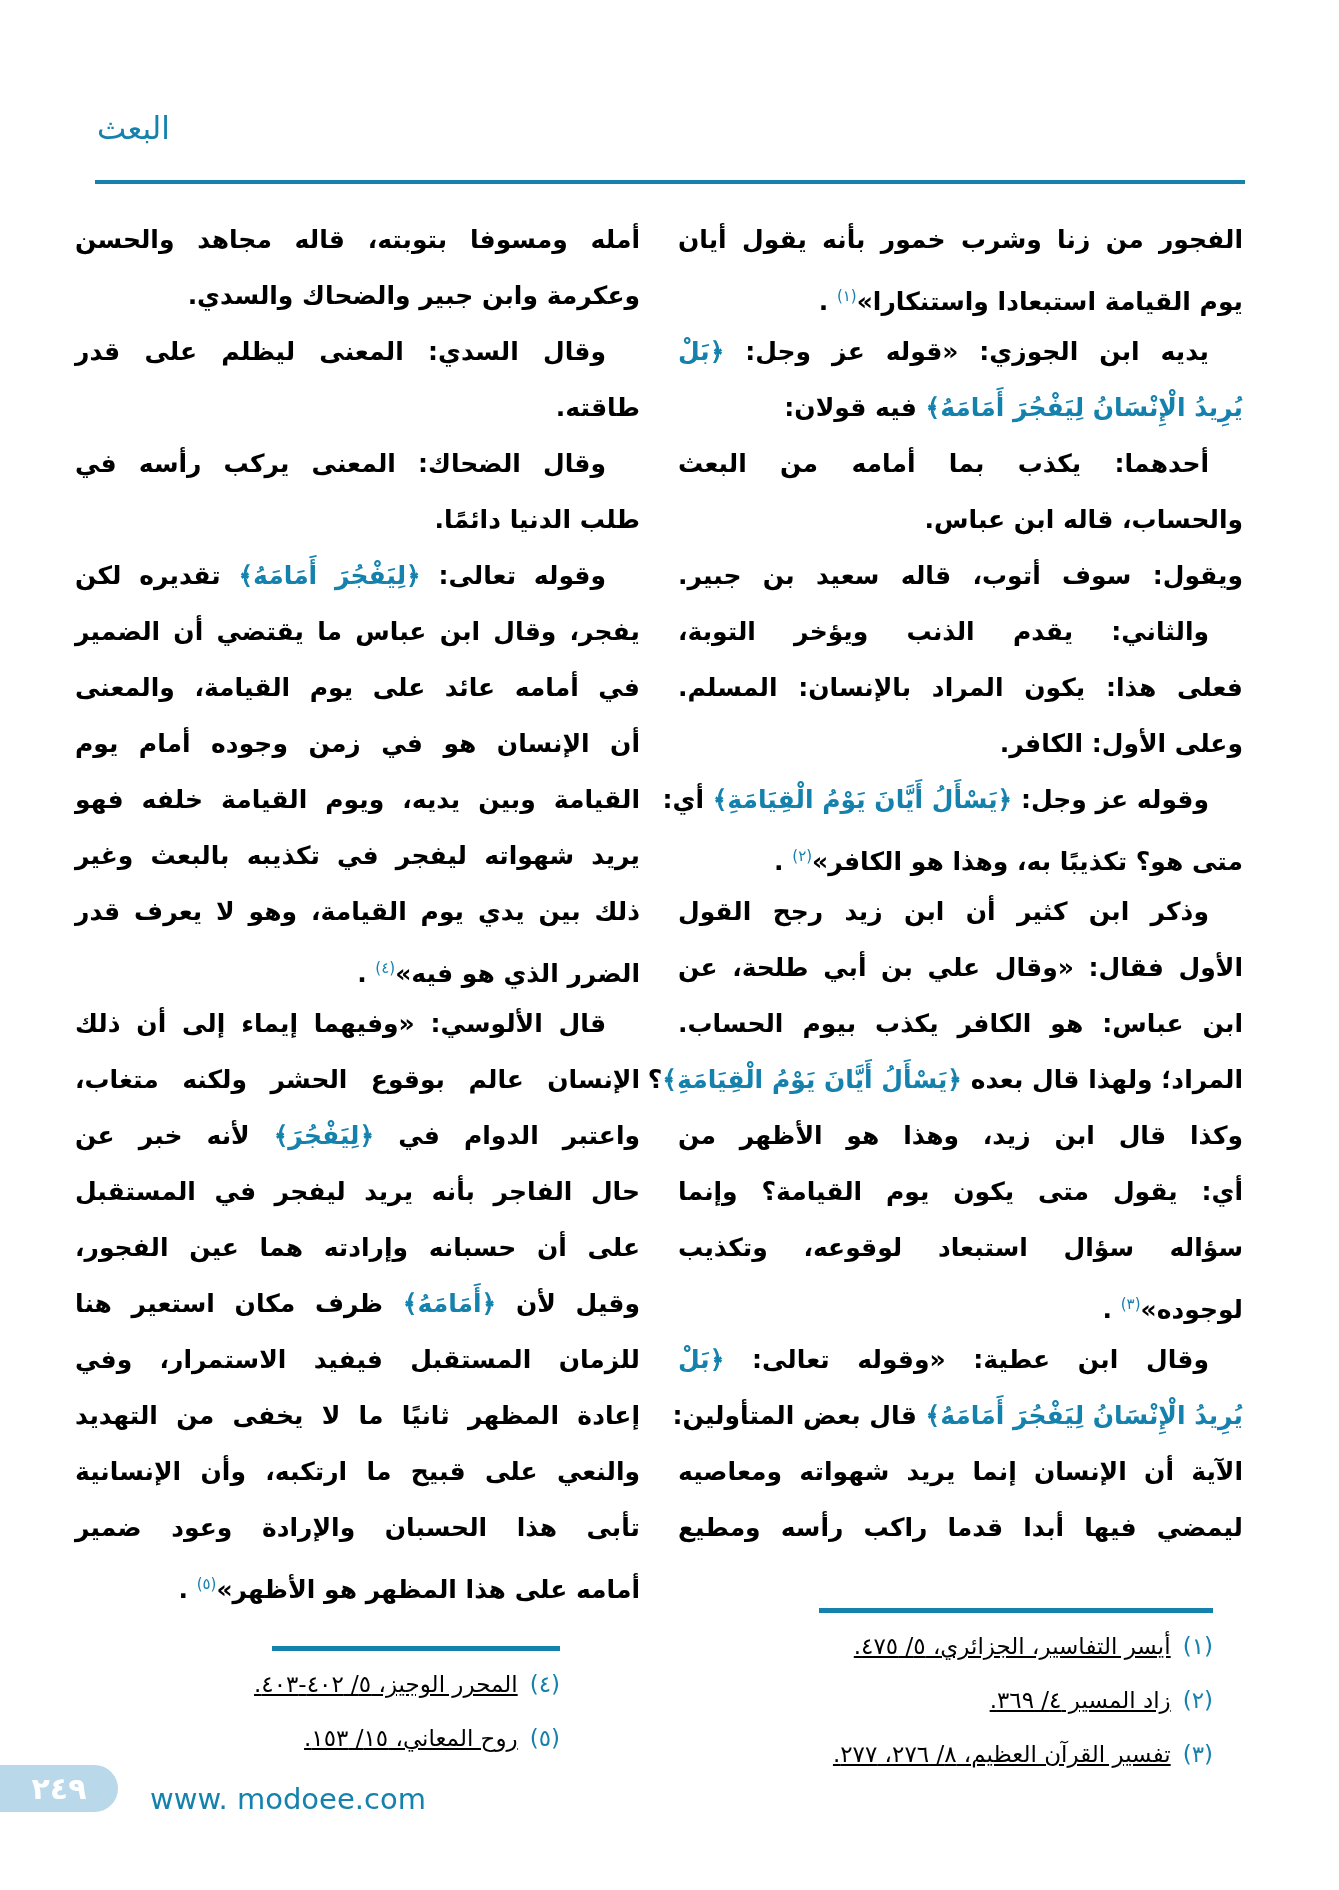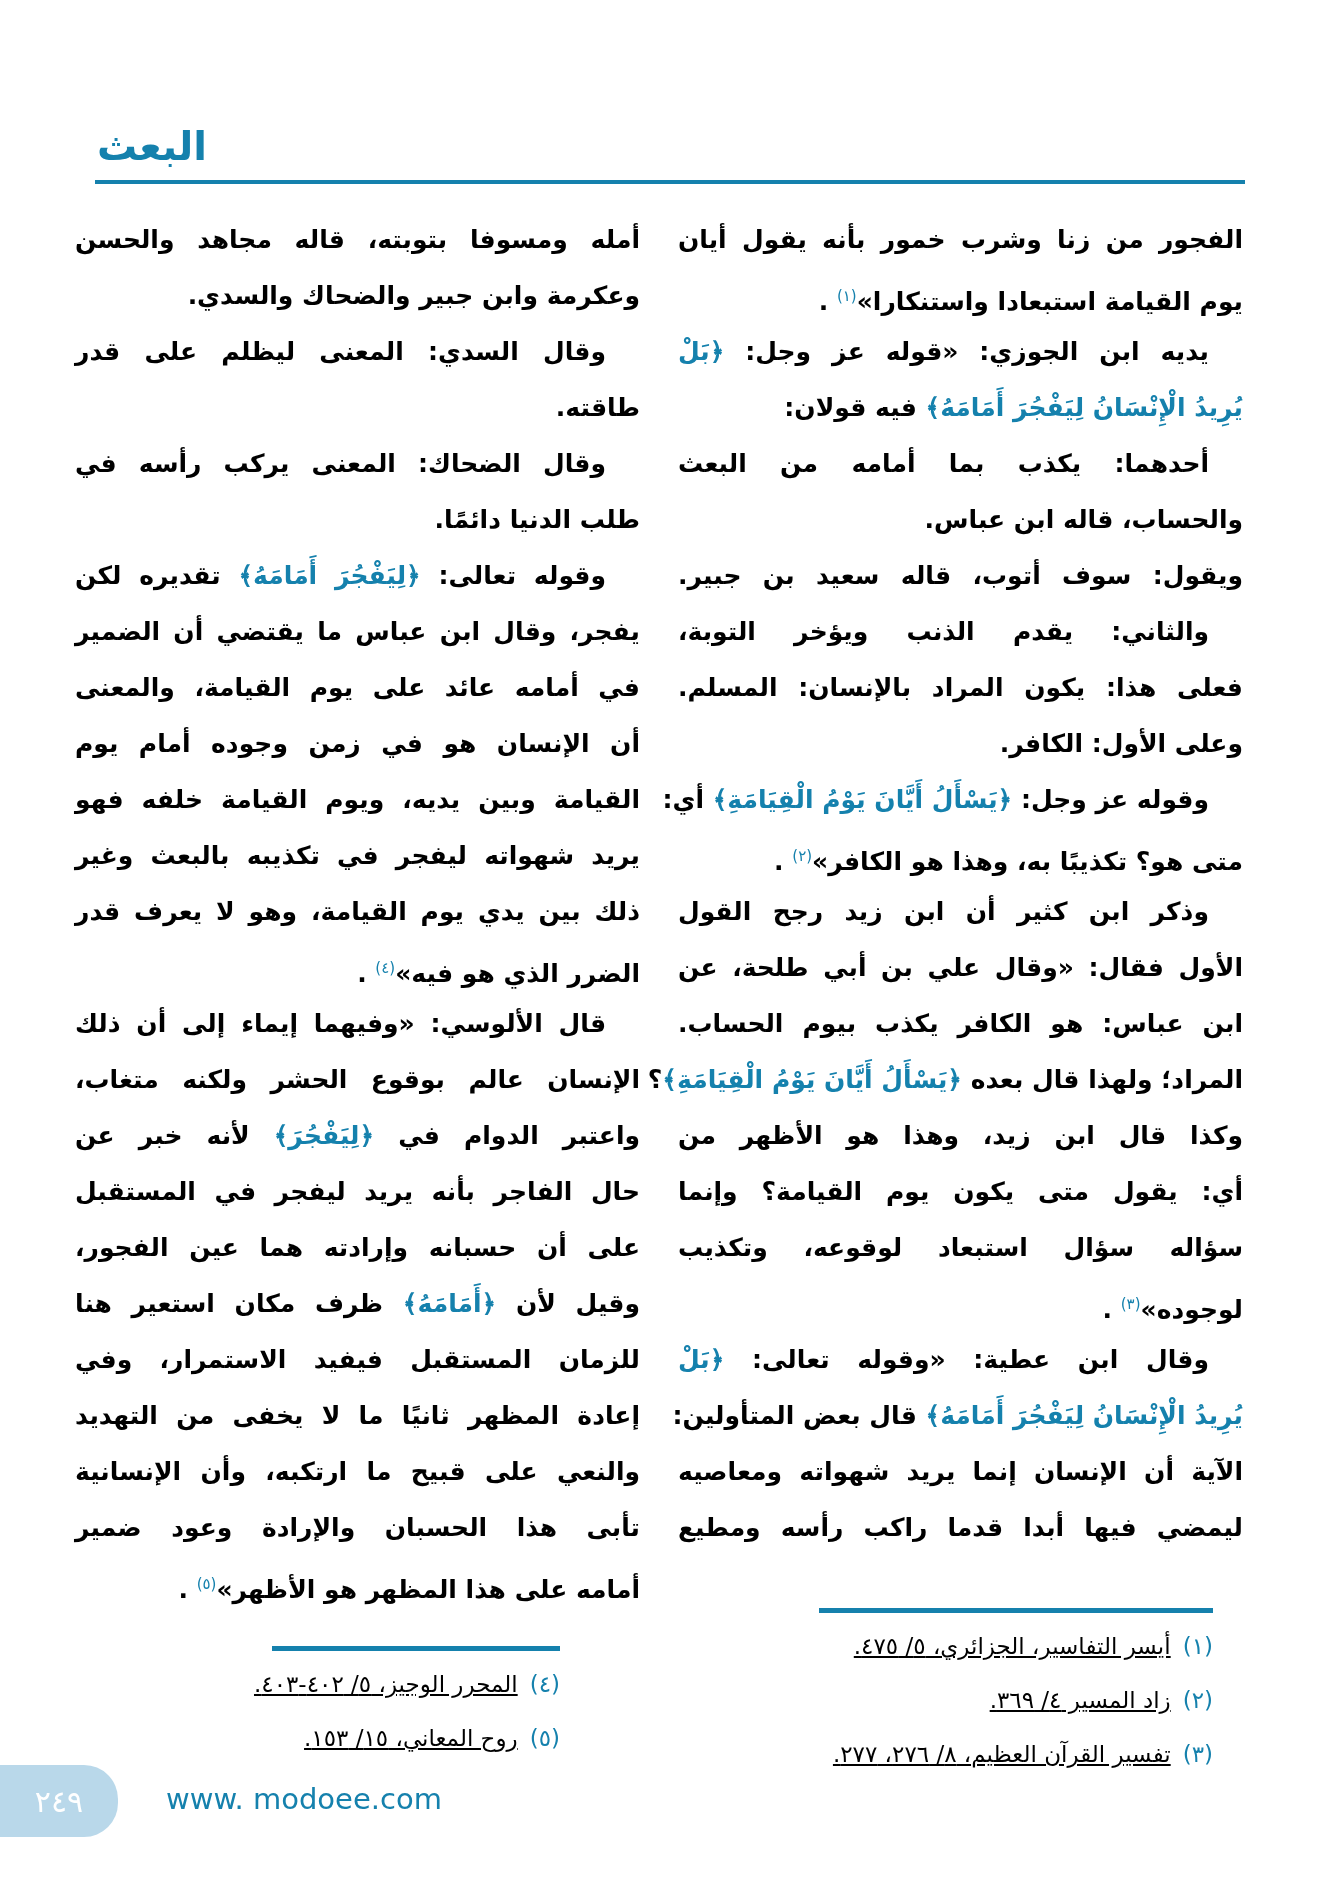--- a/index.html
+++ b/index.html
@@ -12,22 +12,22 @@
     position:relative;
     width:1339px;height:1890px;
     background:#ffffff;
     font-family:"DejaVu Sans", sans-serif;
     color:var(--ink);
     overflow:hidden;
     direction:rtl;
   }
   
   .title{
-    position:absolute;left:97px;top:122px;
-    font-size:40px;line-height:1.2;font-weight:700;
+    position:absolute;left:97px;top:110px;
+    font-size:31px;line-height:1.2;font-weight:400;
     color:var(--accent);
     direction:rtl;
   }
   .header-rule{
     position:absolute;left:95px;top:180px;
     width:1150px;height:4px;background:var(--accent);
   }
   
   .col{
     position:absolute;top:212px;
@@ -64,29 +64,29 @@
   .fn-right .fn-rule{width:394px;}
   .fn-left .fn-rule{width:288px;}
   .fn-line{
     text-align:right;line-height:54px;white-space:nowrap;
   }
   .fn-num{color:var(--accent);margin-left:12px;}
   .fn-text{color:var(--ink);text-decoration:underline;}
   
   .page-tab{
     position:absolute;left:0;top:1765px;
-    width:118px;height:72px;
+    width:118px;height:47px;
     background:var(--tab);
     border-radius:0 34px 34px 0;
-    color:#ffffff;font-size:30px;font-weight:400;
+    color:#ffffff;font-size:30px;font-weight:700;
     display:flex;align-items:center;justify-content:center;
     direction:rtl;
   }
   .website{
-    position:absolute;left:166px;top:1782px;
+    position:absolute;left:150px;top:1782px;
     color:var(--accent);
     font-size:29px;font-weight:400;
     direction:ltr;
   }
 </style>
 </head>
 <body>
 
 <div class="page">
 

